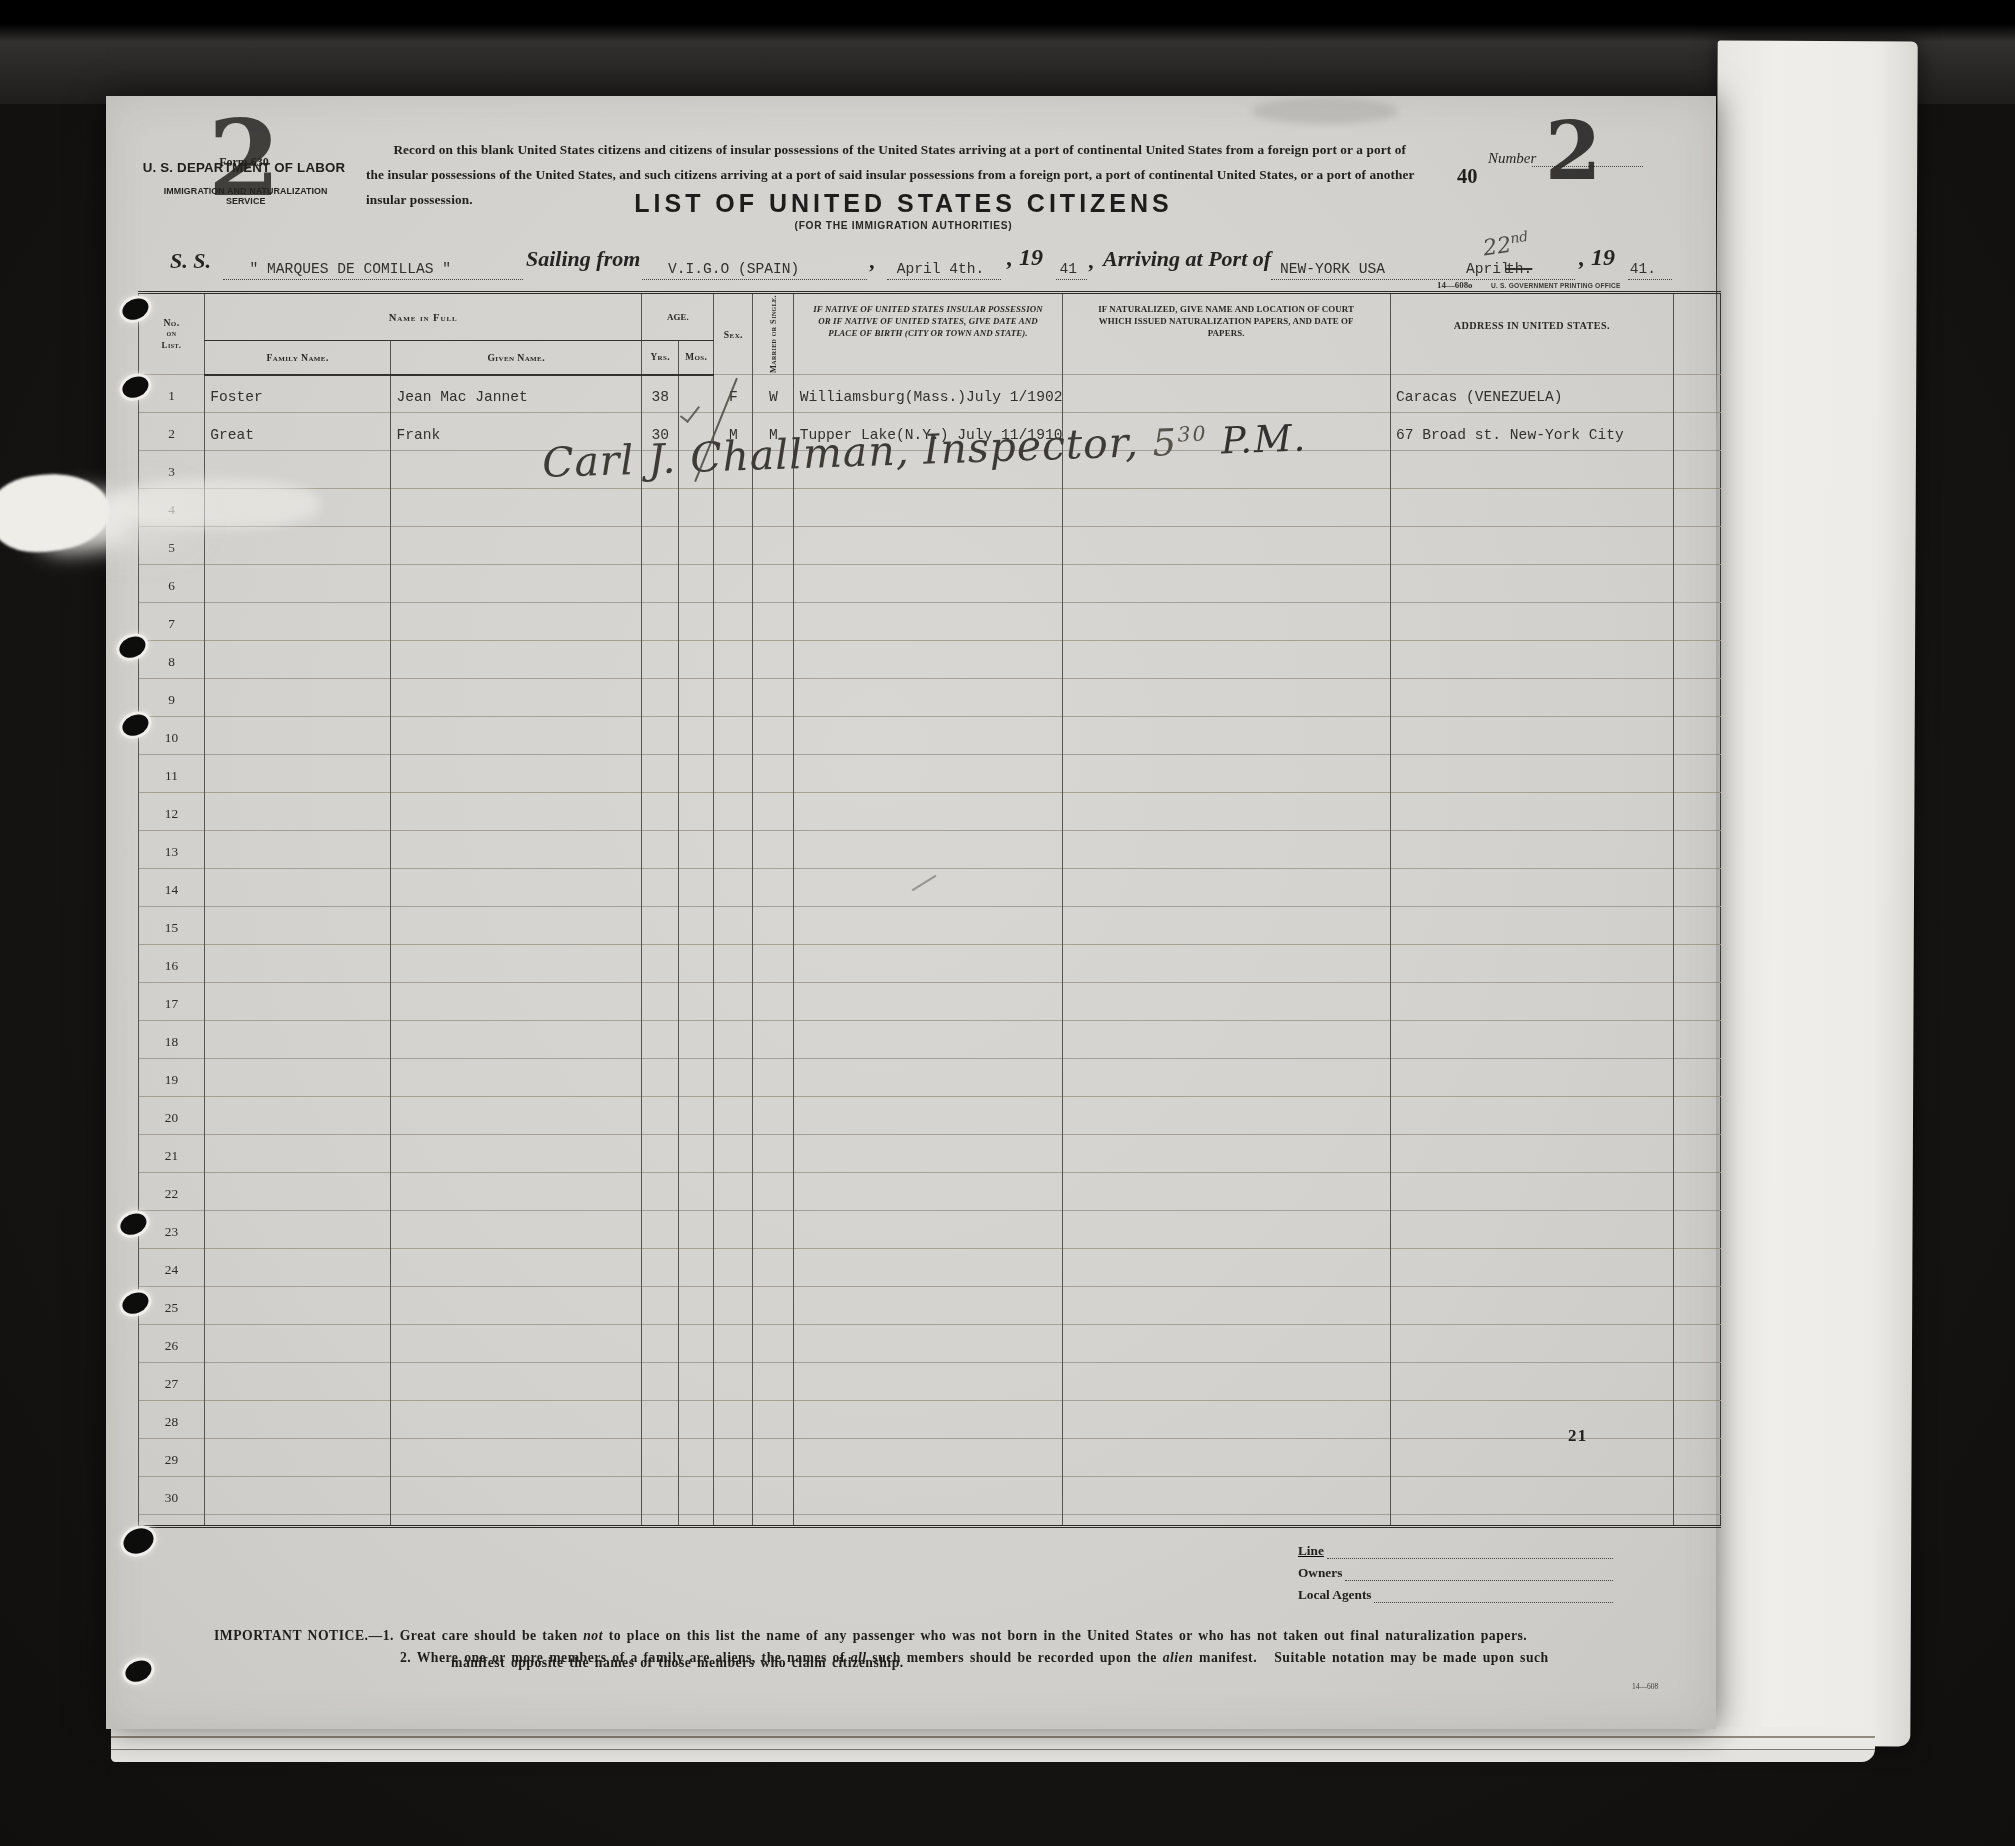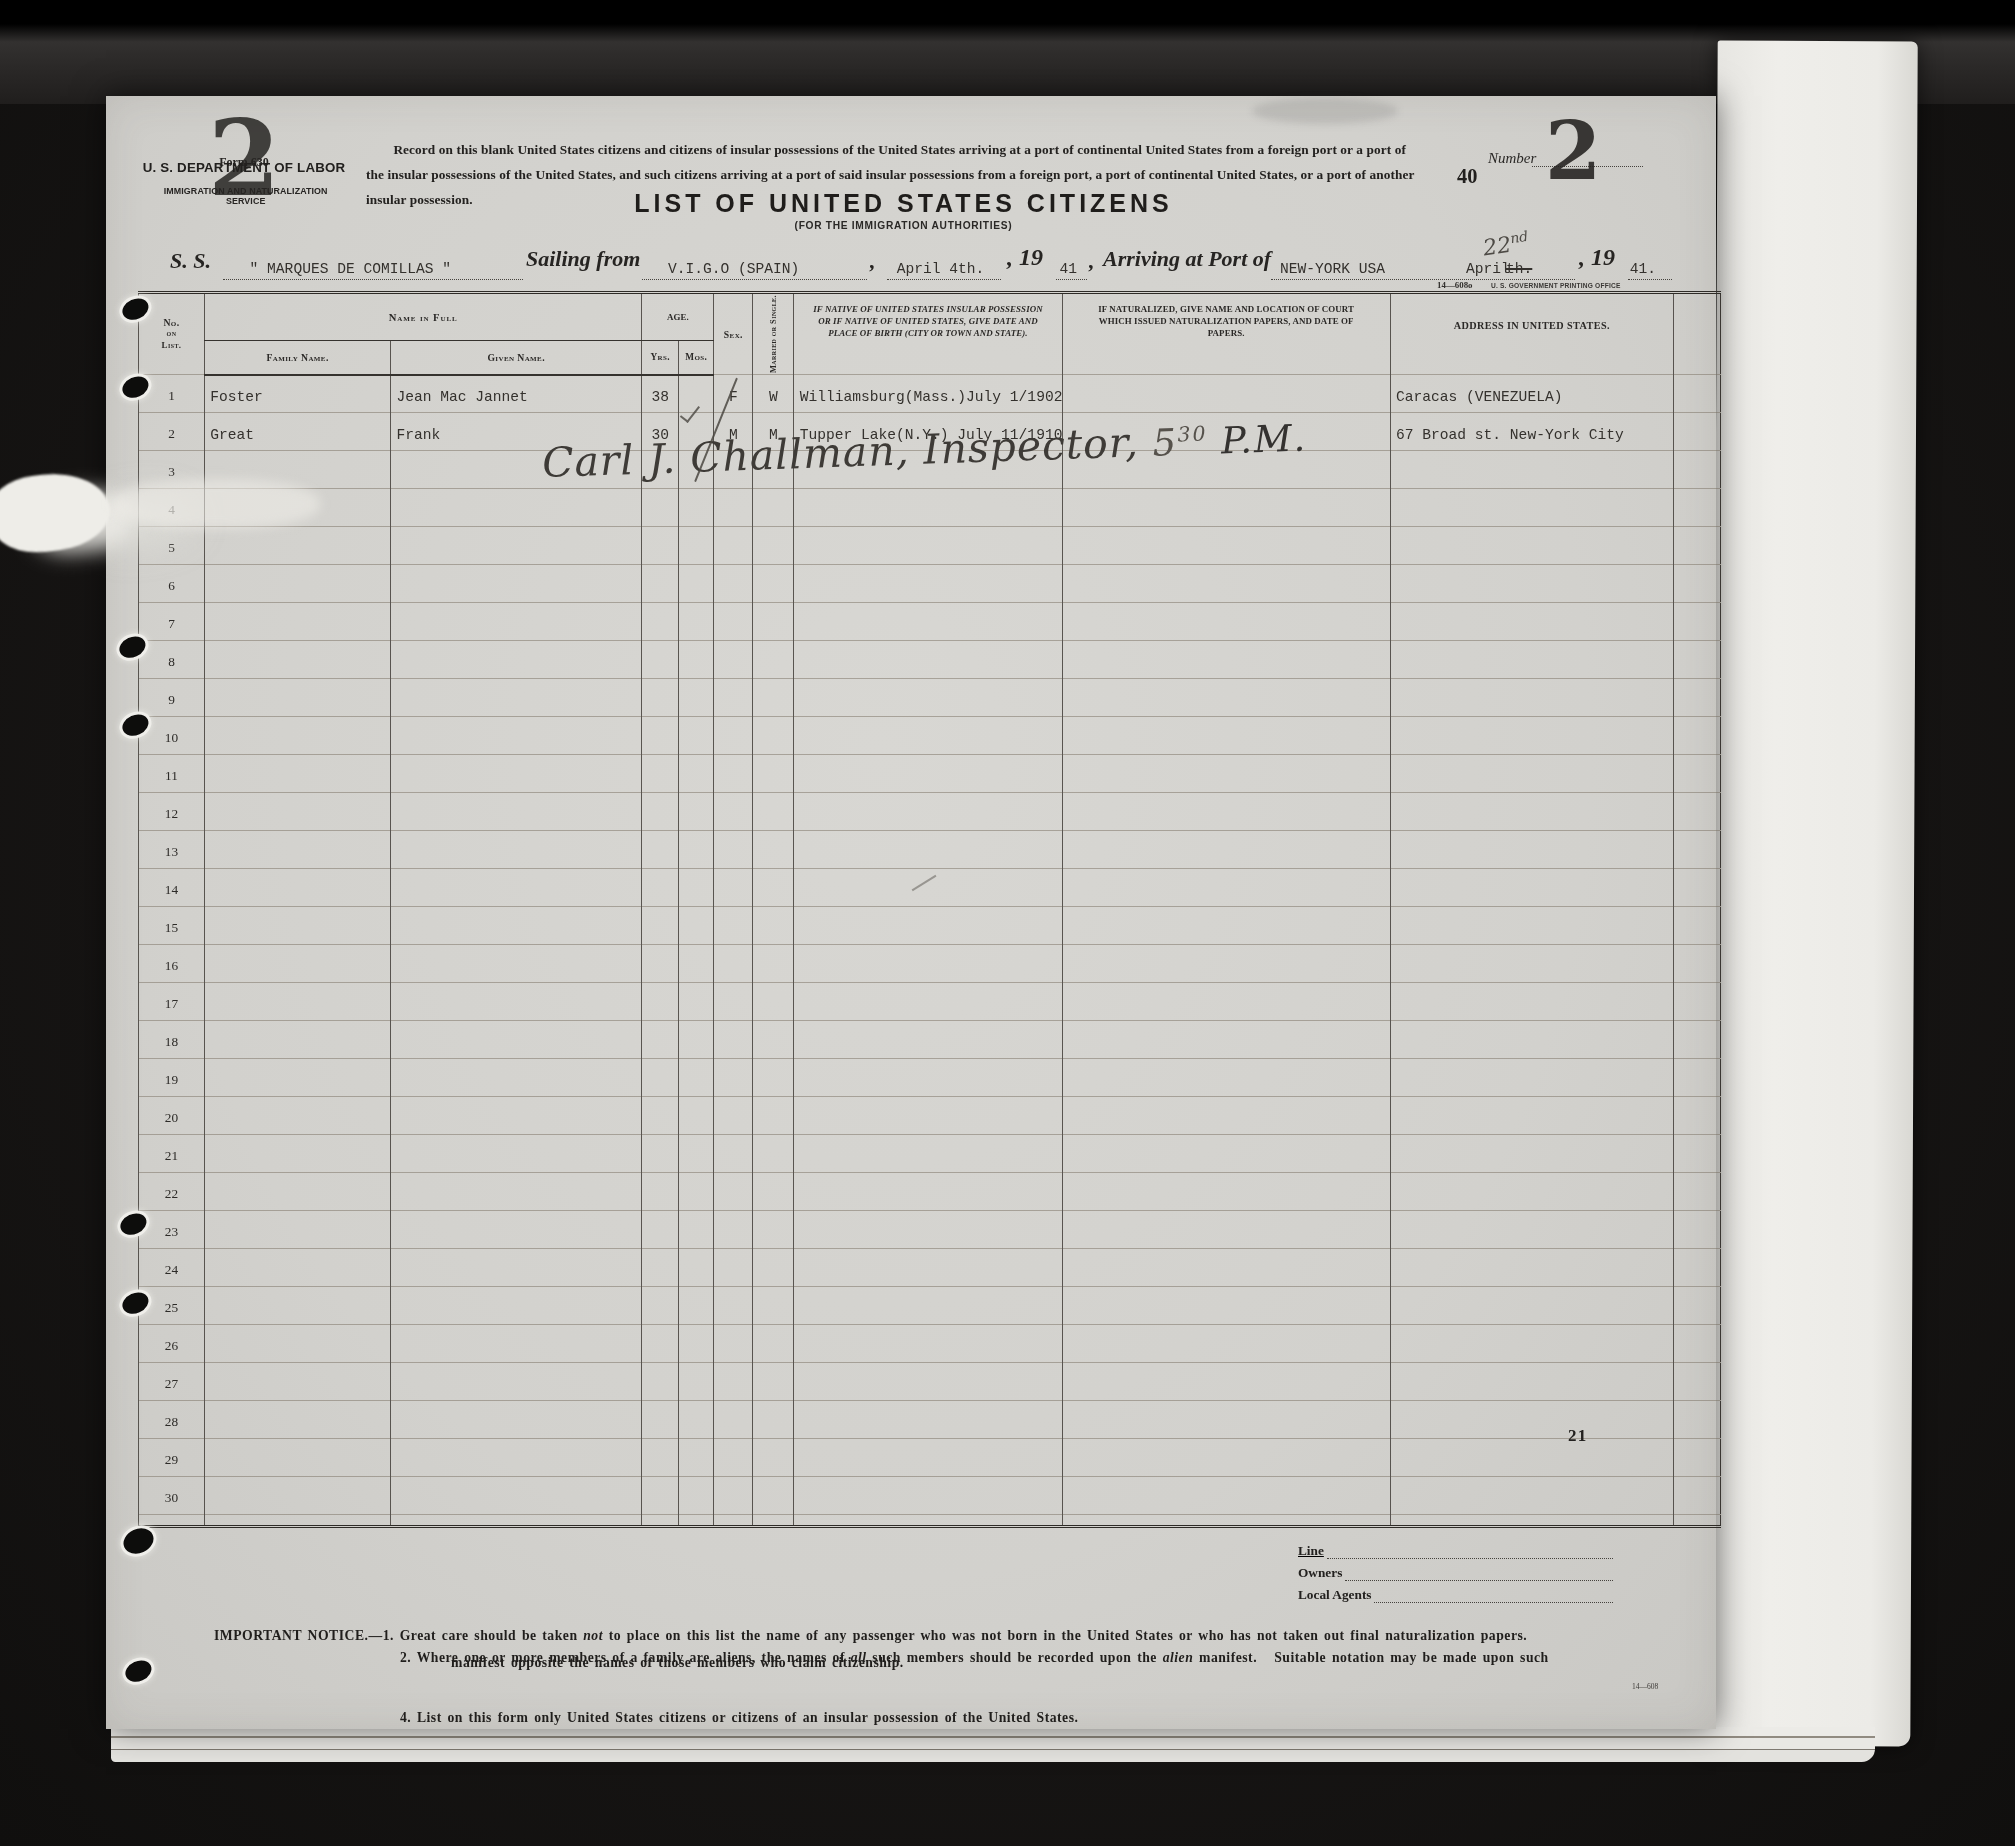--- a/index.html
+++ b/index.html
@@ -648,23 +648,20 @@
     <span class="dots"></span>
   </div>
 
   <div class="notice-line" style="left:191px;top:1612px;">
     <span>IMPORTANT NOTICE.—</span><span>1. </span><span>Great care should be taken </span><i>not</i><span> to place on this list the name of any passenger who was not born in the United States or who has not taken out final naturalization papers.</span>
   </div>
   <div class="notice-line" style="left:377px;top:1634px;">
     <span>2. </span><span>Where one or more members of a family are aliens, the names of </span><i>all</i><span> such members should be recorded upon the </span><i>alien</i><span> manifest.   Suitable notation may be made upon such</span>
   </div>
   <div class="notice-line" style="left:451px;top:1655px;">manifest opposite the names of those members who claim citizenship.</div>
-  <div class="notice-line" style="left:377px;top:1694px;">
-    <span>4. </span><span>List on this form only United States citizens or citizens of an insular possession of the United States.</span>
-  </div>
   <div class="abs form-code">14—608</div>
 
   <div class="hole" style="left:119px;top:296px;"></div>
   <div class="hole" style="left:119px;top:374px;"></div>
   <div class="hole" style="left:116px;top:634px;"></div>
   <div class="hole" style="left:119px;top:712px;"></div>
   <div class="hole" style="left:117px;top:1211px;"></div>
   <div class="hole" style="left:119px;top:1290px;"></div>
   <div class="hole" style="left:120px;top:1526px;width:31px;height:24px;"></div>
   <div class="hole" style="left:122px;top:1658px;"></div>

